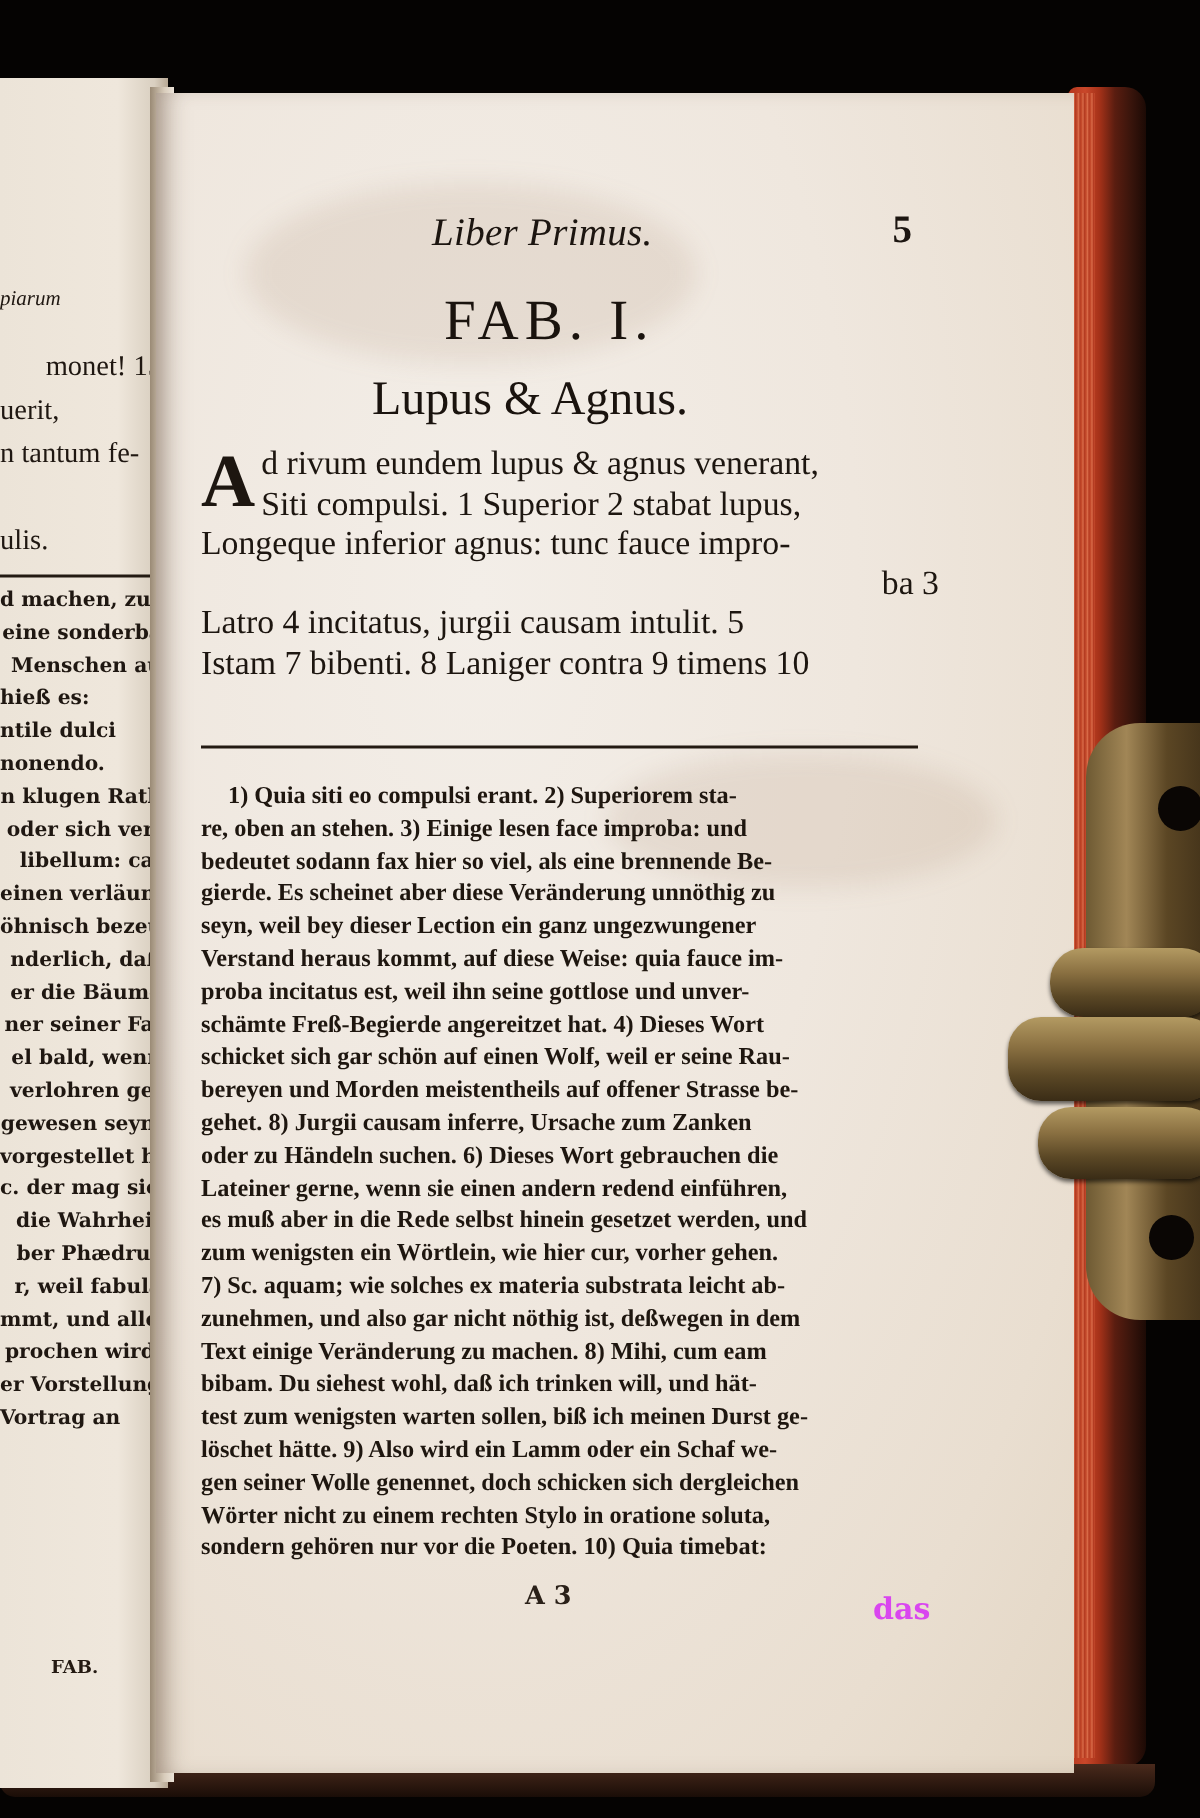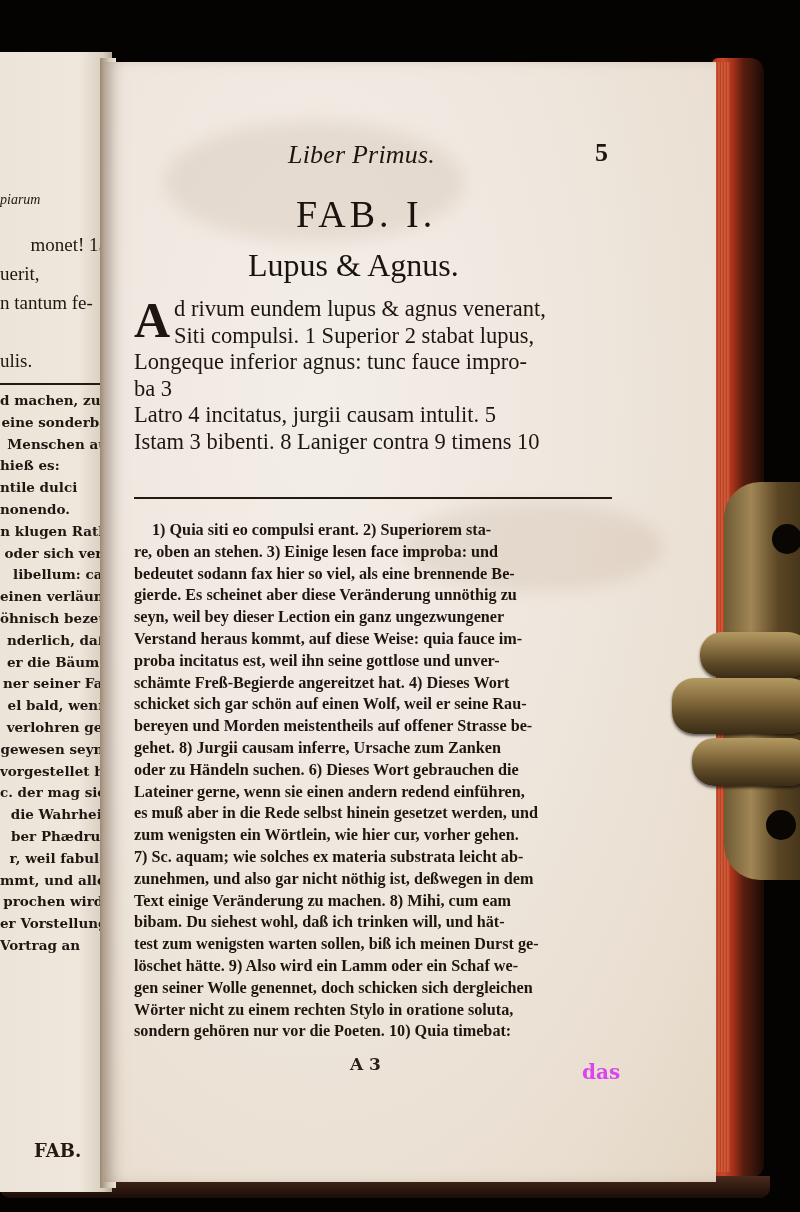--- a/index.html
+++ b/index.html
@@ -26,33 +26,33 @@
   .clasp-hole{position:absolute;width:30px;height:30px;border-radius:50%;background:#0a0604;}
   .clasp-bar{position:absolute;border-radius:22px;background:linear-gradient(180deg,#b39a62 0%,#8b7142 35%,#5a4725 70%,#3a2c16 100%);box-shadow:0 2px 3px rgba(0,0,0,.6);}
   
   .runhead{position:absolute;top:140px;left:288px;font-style:italic;font-size:26px;color:#1c1510;letter-spacing:.2px;}
   .pagenum{position:absolute;top:138px;left:595px;font-size:26px;font-weight:bold;color:#1c1510;}
   .fab-title{position:absolute;top:192px;left:296px;font-size:38px;color:#1a130e;letter-spacing:4px;}
   .fab-sub{position:absolute;top:247px;left:248px;font-size:32px;color:#1a130e;}
   .verse{position:absolute;left:134px;top:296px;width:492px;font-size:22.5px;line-height:26.5px;color:#1d1610;}
   .verse .line{white-space:nowrap;}
   .dropcap{float:left;font-size:50px;line-height:44px;font-weight:bold;margin:2px 4px 0 0;}
-  .verse .center{text-align:left;}
+  .verse .center{text-align:right;}
   .rule{position:absolute;left:134px;top:497px;width:478px;height:2px;background:#231a12;}
   .notes{position:absolute;left:134px;top:520px;width:484px;font-family:Liberation Serif, serif;font-weight:bold;font-size:16.2px;line-height:21.8px;color:#1e160f;text-align:justify;}
   .notes .line{white-space:nowrap;overflow:hidden;}
   .sig{position:absolute;left:350px;top:1054px;font-family:"DejaVu Serif",serif;font-weight:bold;font-size:17px;color:#2a2018;}
   .catch{position:absolute;left:582px;top:1060px;font-family:"DejaVu Serif",serif;font-weight:bold;font-size:20px;color:#d946ef;}
   
   .lp{position:absolute;left:0;width:108px;color:#1f1711;white-space:nowrap;overflow:hidden;}
   .lp-head{top:140px;font-style:italic;font-size:14px;left:0;}
   .lp-verse{top:178px;font-size:19px;line-height:29px;}
   .lp-rule{position:absolute;left:0;top:331px;width:102px;height:2px;background:#231a12;}
   .lp-notes{top:338px;font-family:"DejaVu Serif",serif;font-weight:bold;font-size:13.5px;line-height:21.8px;}
-  .lp-catch{position:absolute;left:34px;top:1052px;font-family:"DejaVu Serif",serif;font-weight:bold;font-size:18px;color:#241a12;margin-top:36px;}
+  .lp-catch{position:absolute;left:34px;top:1052px;font-family:"DejaVu Serif",serif;font-weight:bold;font-size:12px;color:#241a12;}
   .lp .r{text-align:right;display:block;}
   .stain{position:absolute;border-radius:50%;background:rgba(150,110,70,.12);filter:blur(8px);}
 </style>
 </head>
 <body>
 
 <div class="scene">
 
   <div class="cover-right"></div>
   <div class="page-edge-strip"></div>
@@ -111,21 +111,21 @@
   <div class="fab-title">FAB. I.</div>
   <div class="fab-sub">Lupus &amp; Agnus.</div>
 
   <div class="verse">
     <span class="dropcap">A</span>
     <div class="line">d rivum eundem lupus &amp; agnus venerant,</div>
     <div class="line">Siti compulsi. 1 Superior 2 stabat lupus,</div>
     <div class="line">Longeque inferior agnus: tunc fauce impro-</div>
     <div class="line center">ba 3</div>
     <div class="line">Latro 4 incitatus, jurgii causam intulit. 5</div>
-    <div class="line">Istam 3 bibenti. 8 Laniger contra 9 timens 10</div>
+    <div class="line">Istam 7 bibenti. 8 Laniger contra 9 timens 10</div>
   </div>
 
   <div class="rule"></div>
 
   <div class="notes">
     <div class="line" style="padding-left:18px">1) Quia siti eo compulsi erant.   2) Superiorem sta-</div>
     <div class="line">re, oben an stehen.   3) Einige lesen face improba: und</div>
     <div class="line">bedeutet sodann fax hier so viel, als eine brennende Be-</div>
     <div class="line">gierde.  Es scheinet aber diese Veränderung unnöthig zu</div>
     <div class="line">seyn, weil bey dieser Lection ein ganz ungezwungener</div>

